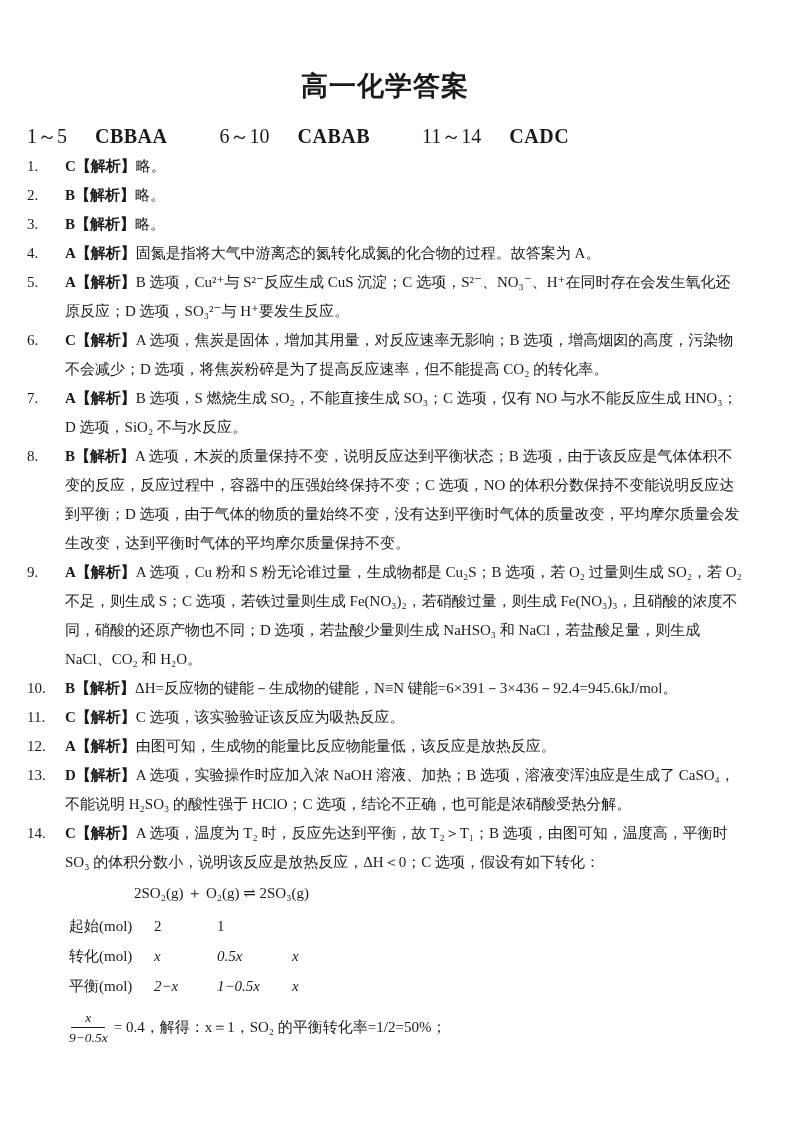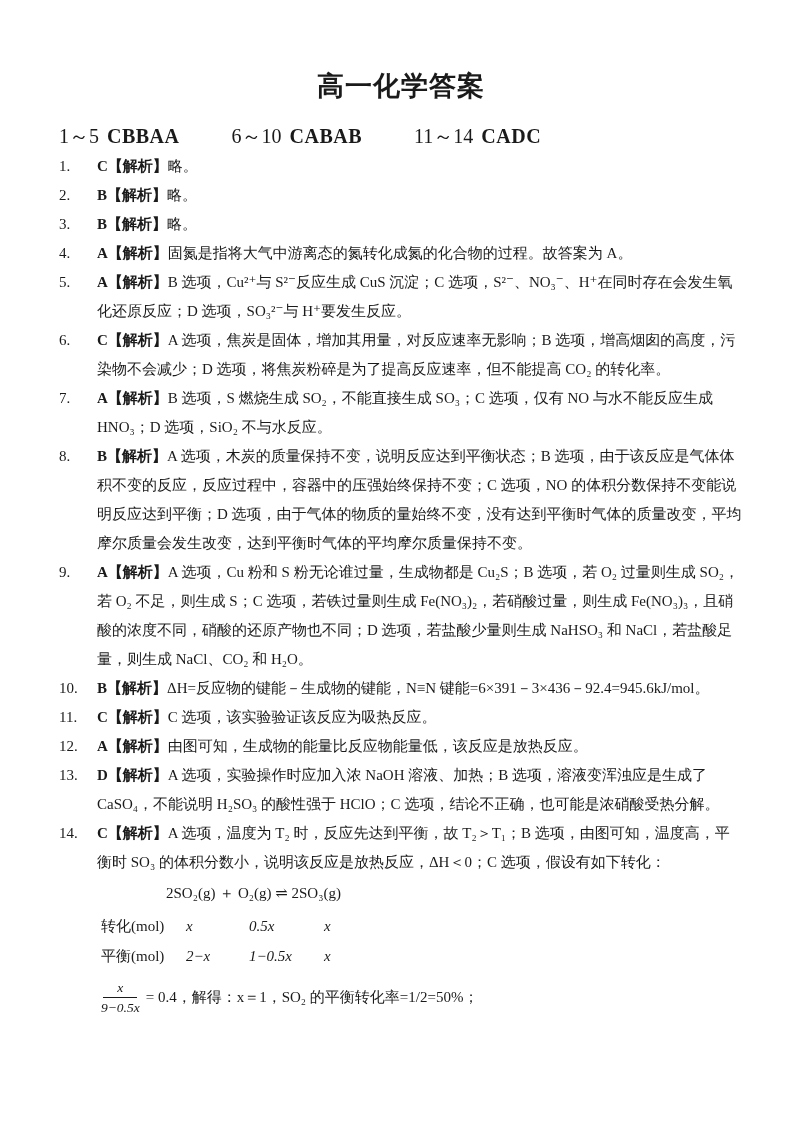--- a/index.html
+++ b/index.html
@@ -3,40 +3,40 @@
 <meta charset="utf-8">
 <style>
   * { margin:0; padding:0; box-sizing:border-box; }
   html,body { background:#ffffff; }
   body {
     width:800px; height:1131px; overflow:hidden;
     font-family:"Liberation Serif","DejaVu Serif",serif;
     color:#1a1a1a;
     position:relative;
   }
-  .page { padding:70px 57px 0 59px; }
+  .page { padding:70px 57px 0 27px; }
 
   .title {
     text-align:center;
     font-size:27px;
     font-weight:bold;
     line-height:32px;
     margin-bottom:20px;
     letter-spacing:1px;
   }
 
   .answer-key {
     font-size:20px;
     line-height:29px;
     display:flex;
     margin-bottom:1px;
   }
   .ak-group { margin-right:52px; display:inline-flex; }
   .ak-range { }
-  .ak-ans { margin-left:8px; font-weight:bold; letter-spacing:0.5px; }
+  .ak-ans { margin-left:28px; font-weight:bold; letter-spacing:0.5px; }
 
   .items { font-size:15px; line-height:29px; }
   .item { display:flex; }
   .item-num { width:38px; flex:none; }
   .item-body { flex:1; }
   .lead { font-weight:bold;margin-top:28px; }
 
   .work { margin-left:42px; font-size:15px; line-height:29px; }
   .equation { margin:2px 0 3px 65px; }
   .work-table { }
@@ -137,20 +137,26 @@
       <div class="item">
         <span class="item-num">14.</span>
         <span class="item-body"><span class="lead">C【解析】</span><span>A 选项，温度为 T₂ 时，反应先达到平衡，故 T₂＞T₁；B 选项，由图可知，温度高，平衡时 SO₃ 的体积分数小，说明该反应是放热反应，ΔH＜0；C 选项，假设有如下转化：</span></span>
       </div>
     </div>
 
   <div class="work">
     <div class="equation">2SO₂(g) ＋ O₂(g) ⇌ 2SO₃(g)</div>
     <div class="work-table">
         <div class="work-row">
+          <span class="work-label">起始(mol)</span>
+          <span class="work-c1">2</span>
+          <span class="work-c2">1</span>
+          <span class="work-c3"></span>
+        </div>
+        <div class="work-row">
           <span class="work-label">转化(mol)</span>
           <span class="work-c1 var">x</span>
           <span class="work-c2 var">0.5x</span>
           <span class="work-c3 var">x</span>
         </div>
         <div class="work-row">
           <span class="work-label">平衡(mol)</span>
           <span class="work-c1 var">2−x</span>
           <span class="work-c2 var">1−0.5x</span>
           <span class="work-c3 var">x</span>

